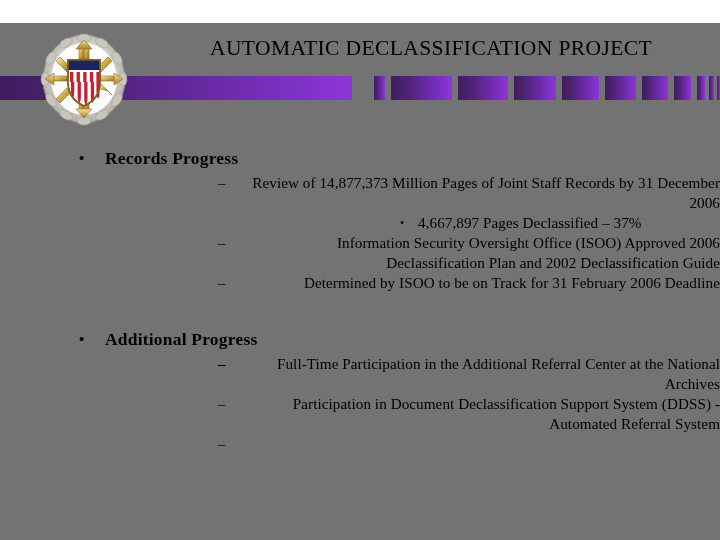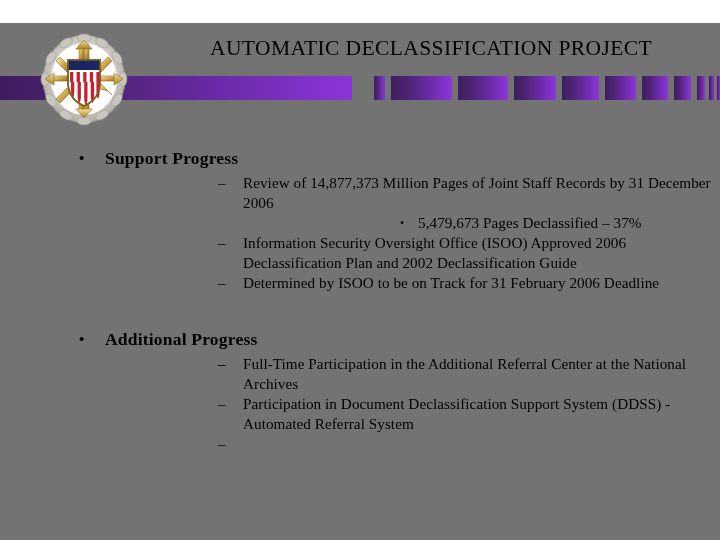--- a/index.html
+++ b/index.html
@@ -139,20 +139,21 @@
   li.l2 > .dash {
     position: absolute;
     left: 113px;
     top: 0;
     font-size: 15.2px;
     line-height: 20px;
   }
   li.l2 > .l2-text {
     display: block;
     max-width: 500px;
+    text-align: right;
   }
 
   
   ul.lvl3 {
     list-style: none;
     margin: 0;
     padding: 0;
   }
   li.l3 {
     position: relative;
@@ -276,30 +277,30 @@
     </div>
 
   </div>
 
   <div class="body-area">
 
     <div class="block block-1">
       <ul class="lvl1">
         <li class="l1">
           <span class="bullet">•</span>
-          <span>Support Progress</span>
+          <span>Records Progress</span>
 
           <ul class="lvl2">
             <li class="l2">
               <span class="dash">–</span>
               <span class="l2-text">Review of 14,877,373 Million Pages of Joint Staff Records by 31 December 2006</span>
               <ul class="lvl3">
                 <li class="l3">
                   <span class="bullet-sm">•</span>
-                  <span>5,479,673 Pages Declassified – 37%</span>
+                  <span>4,667,897 Pages Declassified – 37%</span>
                 </li>
               </ul>
             </li>
             <li class="l2">
               <span class="dash">–</span>
               <span class="l2-text">Information Security Oversight Office (ISOO) Approved 2006 Declassification Plan and 2002 Declassification Guide</span>
             </li>
             <li class="l2">
               <span class="dash">–</span>
               <span class="l2-text nowrap">Determined by ISOO to be on Track for 31 February 2006 Deadline</span>

